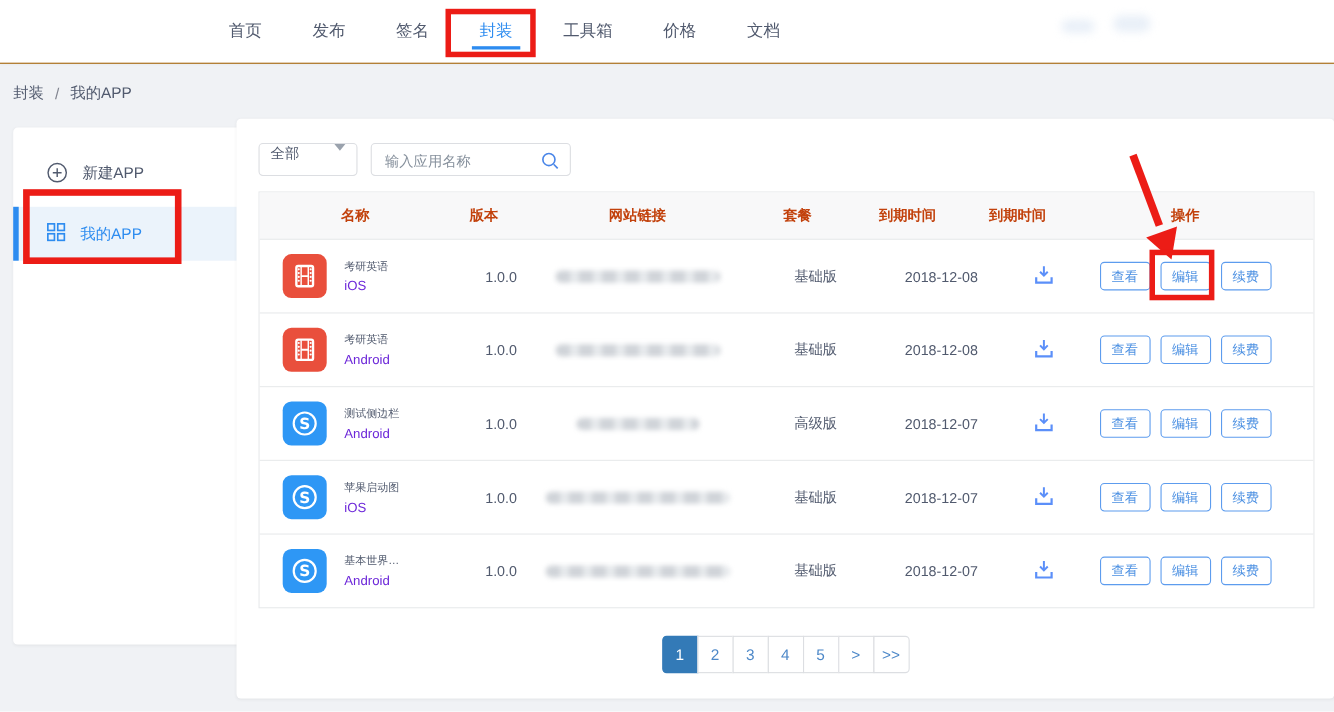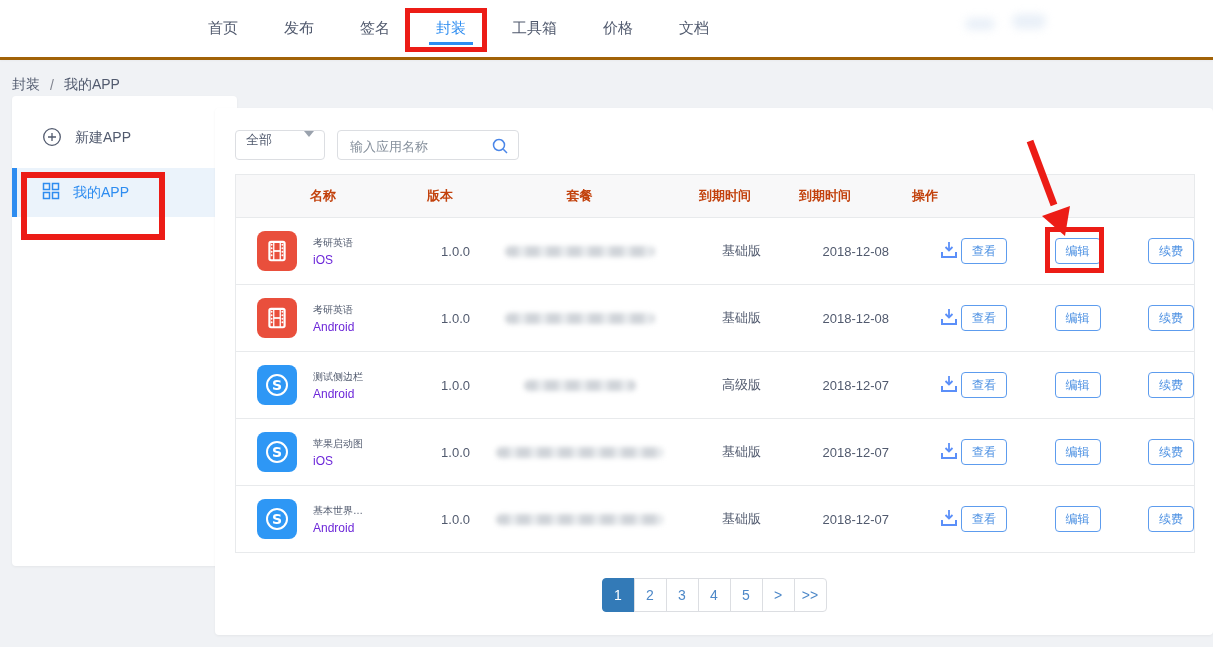--- a/index.html
+++ b/index.html
@@ -1,35 +1,35 @@
 <!DOCTYPE html>
 <html><head>
 <meta charset="utf-8">
 <style>
   html,body{margin:0;padding:0;}
   .page{position:relative;width:1213px;height:647px;background:#f0f2f5;overflow:hidden;
         font-family:"Liberation Sans","DejaVu Sans",sans-serif;color:#515a6e;}
 
   
   .navbar{position:absolute;left:0;top:0;width:1213px;height:57px;background:#fff;
-          border-bottom:3px solid #a16207;box-shadow:0 1px 2px rgba(0,0,0,.03);}
+          border-bottom:1px solid #a16207;box-shadow:0 1px 2px rgba(0,0,0,.03);}
   .nav-items{position:absolute;left:208px;top:0;height:57px;display:flex;gap:46px;align-items:center;}
   .nav-item{position:relative;font-size:15px;color:#515a6e;cursor:pointer;height:57px;
             display:flex;align-items:center;white-space:nowrap;}
   .nav-item.active{color:#2d8cf0;}
   .nav-item.active::after{content:"";position:absolute;left:-7px;right:-7px;bottom:12px;height:3px;background:#2d8cf0;}
   .smudge{position:absolute;background:#d7e3f2;filter:blur(4px);opacity:.55;border-radius:8px;}
 
   
   .breadcrumb{position:absolute;left:12px;top:76px;font-size:14px;display:flex;gap:10px;align-items:center;}
   .breadcrumb .sep{color:#80848f;}
   .breadcrumb .link{cursor:pointer;}
 
   
-  .sidebar{position:absolute;left:12px;top:96px;width:225px;height:470px;background:#fff;
+  .sidebar{position:absolute;left:12px;top:116px;width:225px;height:470px;background:#fff;
            border-radius:4px;box-shadow:0 1px 3px rgba(0,0,0,.05);padding-top:22px;box-sizing:border-box;}
   .side-item{height:40px;display:flex;align-items:center;gap:13px;padding-left:30px;font-size:14px;cursor:pointer;}
   .side-item + .side-item{margin-top:10px;}
   .side-item.active{height:49px;background:#ebf3fb;color:#2d8cf0;border-left:5px solid #2d8cf0;padding-left:25px;}
 
   
   .main{position:absolute;left:215px;top:108px;width:998px;height:527px;background:#fff;
         border-radius:4px;box-shadow:0 1px 3px rgba(0,0,0,.05);}
   .filter-select{position:absolute;left:20px;top:22px;width:90px;height:30px;border:1px solid #dcdee2;
         border-radius:4px;box-sizing:border-box;display:flex;align-items:flex-start;justify-content:space-between;
@@ -54,21 +54,21 @@
   .name-cell{display:flex;align-items:center;gap:16px;padding-left:21px;}
   .app-icon{width:40px;height:40px;border-radius:8px;display:flex;align-items:center;justify-content:center;flex:none;}
   .app-icon.film{background:#e94f3c;}
   .app-icon.slogo{background:#2e97f5;}
   .nm{font-size:10px;color:#515a6e;line-height:18px;}
   .plat{font-size:12px;color:#6d28d9;line-height:16px;}
   .blur-link{height:11px;margin:0 auto;border-radius:6px;opacity:.55;filter:blur(2.5px);
        background:repeating-linear-gradient(90deg,#a9b0b9 0 13px,#d3d8dd 13px 21px);}
   .w150{width:150px;} .w110{width:112px;} .w170{width:168px;}
   .dl-btn{display:inline-block;cursor:pointer;}
-  .actions{display:flex;gap:9px;justify-content:space-between;}
+  .actions{display:flex;gap:9px;justify-content:center;}
   .act-btn{min-width:46px;height:26px;box-sizing:border-box;border:1px solid #5d9cee;border-radius:4px;
        background:#fff;color:#4a8fe2;font-size:12px;display:flex;align-items:center;justify-content:center;
        padding:0 10px;cursor:pointer;font-family:inherit;}
 
   
   .pager{position:absolute;left:0;right:0;top:470px;display:flex;justify-content:center;}
   .pager ul{display:flex;list-style:none;margin:0;padding:0;}
   .pager li{min-width:33px;height:34px;box-sizing:border-box;border:1px solid #dcdee2;margin-left:-1px;
        background:#fff;color:#4d88c8;font-size:14px;display:flex;align-items:center;justify-content:center;
        cursor:pointer;padding:0 6px;}
@@ -159,20 +159,21 @@
           <circle cx="9" cy="9" r="5.5"></circle>
             <path d="M13.3 13.3 17 17"></path>
           </svg>
       </span>
     </div>
 
     <div class="table">
       <div class="trow thead">
         <div>名称</div>
         <div>版本</div>
+        <div>网站链接</div>
         <div>套餐</div>
         <div>到期时间</div>
         <div>到期时间</div>
         <div>操作</div>
       </div>
 
       <div class="trow tbody-row">
         <div class="name-cell">
           <span class="app-icon film">
             <svg width="26" height="26" viewBox="0 0 24 24" fill="none" stroke="#fff">

